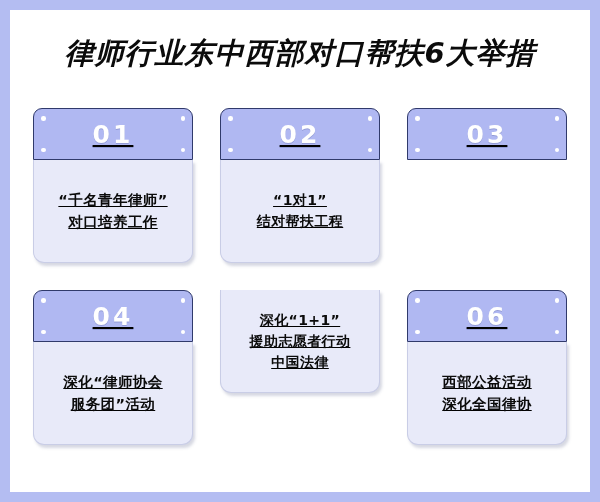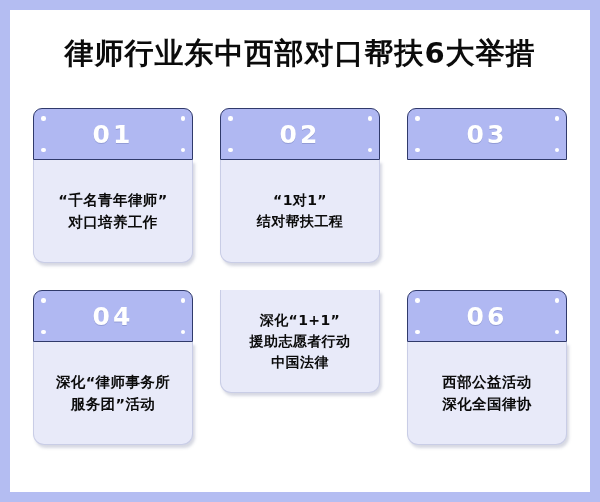--- a/index.html
+++ b/index.html
@@ -28,37 +28,39 @@
     top: 22px;
     width: 580px;
     text-align: center;
     font-size: 29px;
     line-height: 42px;
     font-weight: 900;
     letter-spacing: 1px;
     color: #0b0b0b;
     font-family: "DejaVu Sans", "Liberation Sans", sans-serif;
     white-space: nowrap;
+    font-style: italic;
   }
   .grid {
     position: absolute;
     left: 23px;
     top: 98px;
     width: 534px;
     display: grid;
     grid-template-columns: repeat(3, 160px);
     grid-template-rows: repeat(2, 155px);
     column-gap: 27px;
     row-gap: 27px;
     justify-content: center;
   }
   .card {
     position: relative;
     width: 160px;
     height: 155px;
+    text-decoration: underline;
   }
   .card-header {
     position: relative;
     height: 52px;
     box-sizing: border-box;
     background: #b0b8f2;
     border: 1.6px solid #303a6b;
     border-radius: 9px 9px 0 0;
     display: flex;
     align-items: center;
@@ -163,21 +165,21 @@
 
     <div class="card">
       <div class="card-header">
         <span class="screw tl"></span>
         <span class="screw tr"></span>
         <span class="screw bl"></span>
         <span class="screw br"></span>
         <span class="card-number">04</span>
       </div>
       <div class="card-body lines-2">
-        <div class="card-line">深化“律师事务所</div>
+        <div class="card-line">深化“律师协会</div>
         <div class="card-line">服务团”活动</div>
       </div>
     </div>
 
     <div class="card">
       <div class="card-body lines-3">
         <div class="card-line">深化“1+1”</div>
         <div class="card-line">援助志愿者行动</div>
         <div class="card-line">中国法律</div>
       </div>

